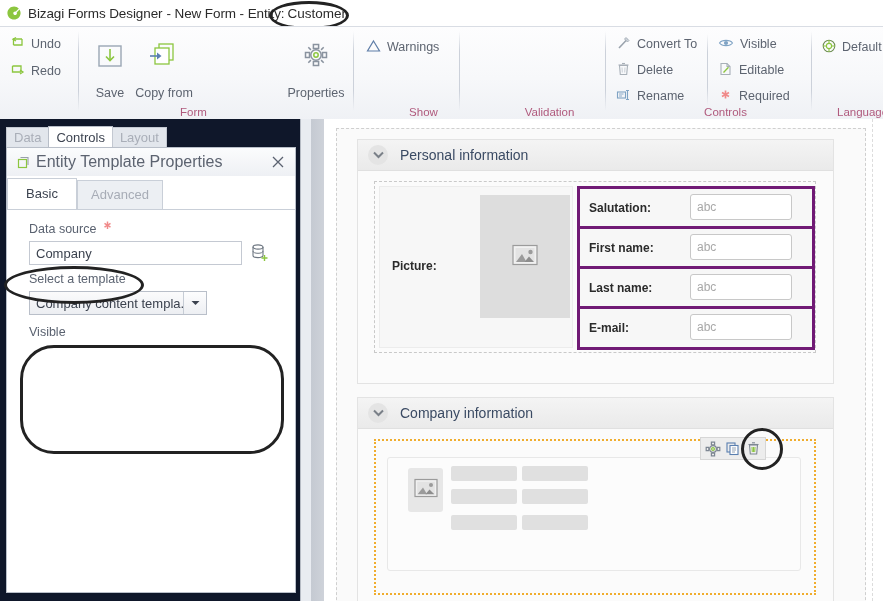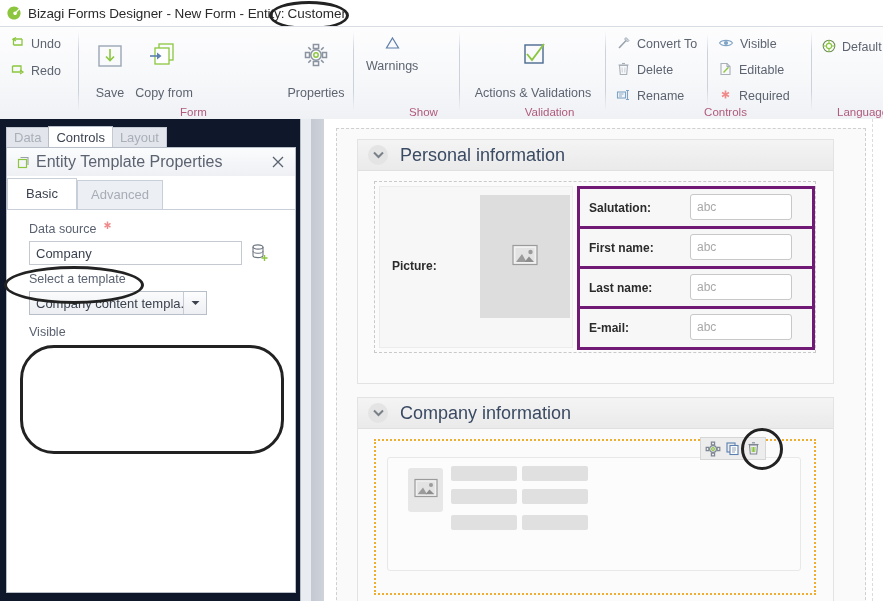--- a/index.html
+++ b/index.html
@@ -180,21 +180,21 @@
     position:relative;height:30px;
     background:linear-gradient(to bottom,#f4f4f4,#eaeaea);
     border-bottom:1px solid #e0e0e0;
     display:flex;align-items:center;
   }
   .chev{
     width:20px;height:20px;border-radius:50%;background:#e4e4e4;
     margin-left:10px;margin-right:12px;display:flex;align-items:center;justify-content:center;
     flex:0 0 auto;
   }
-  .sec-title{font-size:18px;color:#3a4a63;}
+  .sec-title{font-size:14px;color:#3a4a63;}
   .sec-body{position:absolute;left:0;right:0;top:31px;bottom:0;background:#fbfbfb;}
 
   .dashbox{position:absolute;border:1px dashed #c9c9c9;}
   .picture-cell{
     position:absolute;background:#f7f7f7;border:1px solid #ececec;
     display:flex;align-items:center;
   }
   .picture-label{
     position:absolute;font-size:12px;font-weight:bold;color:#2b2b2b;
   }
@@ -323,43 +323,34 @@
         </span>
         <span class="bc-label">Properties</span>
       </div>
 
       <div class="rg-label">Form</div>
     </div>
 
     <div class="rg-sep" style="left:353px;"></div>
 
     <div class="rgroup" style="left:354px;width:105px;">
-      <div class="small-cmd" style="position:absolute;left:12px;top:9px;flex-direction:column;">
+      <div class="small-cmd" style="position:absolute;left:12px;top:9px;">
         <span>
           <svg width="15" height="14" viewBox="0 0 15 14">
             <path d="M7.5 2 L13.5 12 L1.5 12 Z" fill="none" stroke="#5f7ea8" stroke-width="1.2"></path>
           </svg>
         </span>
         <span class="lbl">Warnings</span>
       </div>
       <div class="rg-label">Show</div>
     </div>
 
     <div class="rg-sep" style="left:459px;"></div>
 
     <div class="rgroup" style="left:460px;width:145px;">
-      <div class="big-cmd" style="left:13px;top:8px;width:120px;">
-        <span class="bc-icon">
-          <svg width="34" height="34" viewBox="0 0 34 34">
-            <rect x="9" y="6" width="18" height="18" fill="none" stroke="#4a6a8f" stroke-width="1.4"></rect>
-            <path d="M11 15 L16 21 L28 5" fill="none" stroke="#8cc63f" stroke-width="1.9"></path>
-          </svg>
-        </span>
-        <span class="bc-label">Actions &amp; Validations</span>
-      </div>
       <div class="rg-label">Validation</div>
     </div>
 
     <div class="rg-sep" style="left:605px;"></div>
 
     <div class="rgroup" style="left:606px;width:205px;">
       <div style="position:absolute;left:10px;top:6px;">
         <div class="small-cmd" style="margin-bottom:4px;">
           <span>
             <svg width="15" height="14" viewBox="0 0 15 14">

